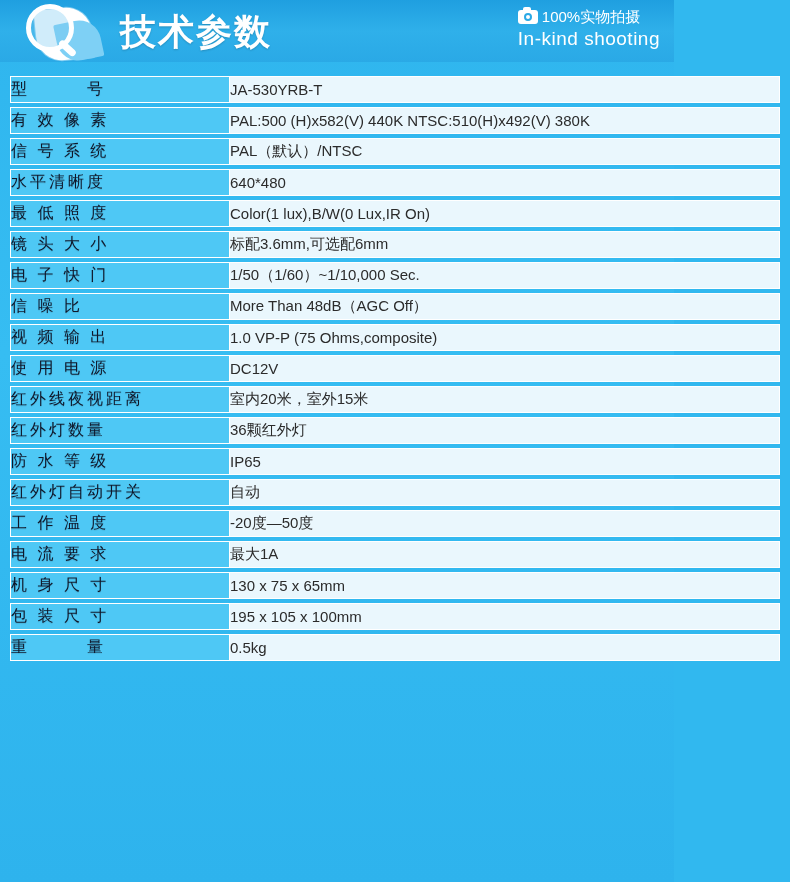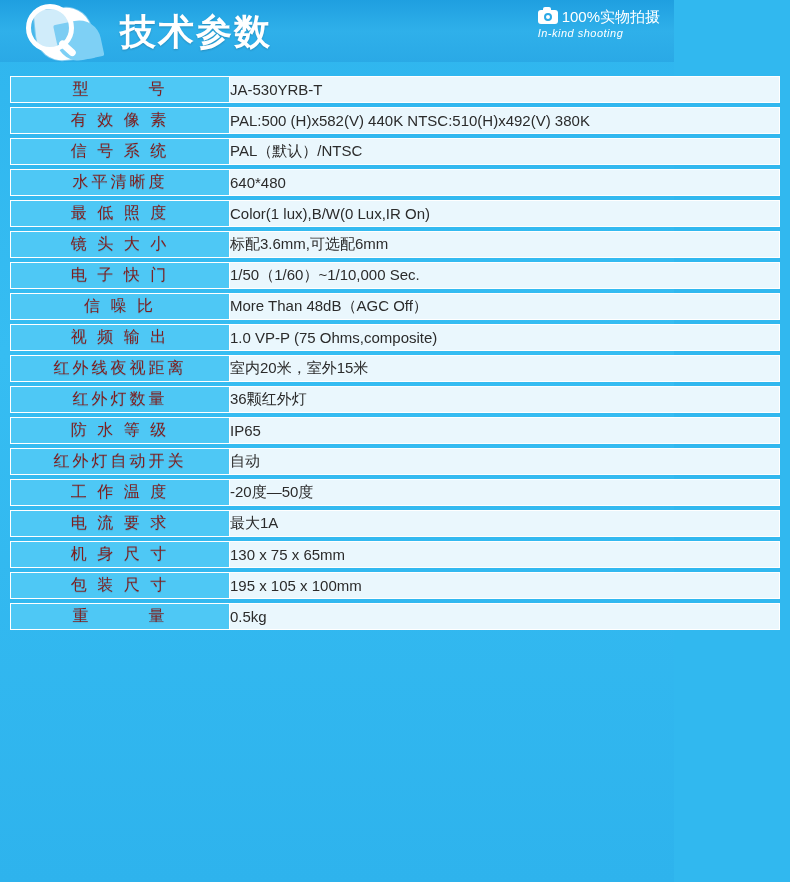--- a/index.html
+++ b/index.html
@@ -93,23 +93,22 @@
     top: 8px;
     text-align: left;
     line-height: 1.25;
   }
   .hr-line1 {
     font-size: 15px;
     color: #ffffff;
     white-space: nowrap;
   }
   .hr-line2 {
-    font-size: 11px;
+    font-size: 19px;
     color: #ffffff;
-    font-style: italic;
     white-space: nowrap;
     letter-spacing: 0.5px;
   }
   .camera-icon {
     display: inline-block;
     position: relative;
     width: 20px;
     height: 14px;
     background: #ffffff;
     border-radius: 3px;
@@ -149,22 +148,22 @@
   }
   .spec-table td {
     height: 27px;
     padding: 0;
     vertical-align: middle;
   }
   .cell-label {
     width: 220px;
     background: #4ec8f5;
     border: 1px solid #ffffff;
-    text-align: center;
-    color: #7f1d1d;
+    text-align: left;
+    color: #0f172a;
     font-size: 16px;
     letter-spacing: 3px;
     text-shadow: 0 1px 1px rgba(0,0,0,0.12);
     box-sizing: border-box;
     margin-top: 33px;
   }
   .cell-value {
     background: #eaf7fd;
     border: 1px solid #ffffff;
     border-left: none;
@@ -233,20 +232,24 @@
         </tr>
       <tr>
           <td class="cell-label">信 噪 比</td>
           <td class="cell-value">More Than 48dB（AGC Off）</td>
         </tr>
       <tr>
           <td class="cell-label">视 频 输 出</td>
           <td class="cell-value">1.0 VP-P (75 Ohms,composite)</td>
         </tr>
       <tr>
+          <td class="cell-label">使 用 电 源</td>
+          <td class="cell-value">DC12V</td>
+        </tr>
+      <tr>
           <td class="cell-label">红外线夜视距离</td>
           <td class="cell-value">室内20米，室外15米</td>
         </tr>
       <tr>
           <td class="cell-label">红外灯数量</td>
           <td class="cell-value">36颗红外灯</td>
         </tr>
       <tr>
           <td class="cell-label">防 水 等 级</td>
           <td class="cell-value">IP65</td>

